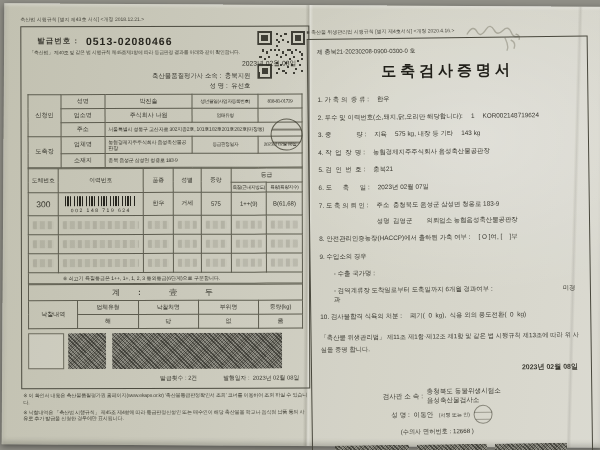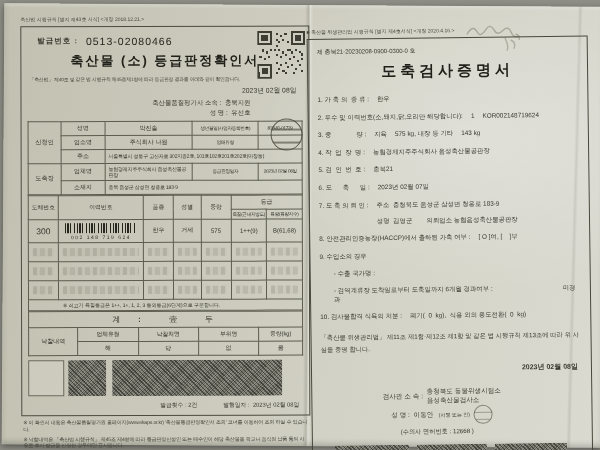--- a/index.html
+++ b/index.html
@@ -16,21 +16,21 @@
   .crease{position:absolute;right:26px;top:0;width:5px;height:100%;
     background:linear-gradient(90deg,transparent,rgba(90,88,76,.15),transparent);transform:rotate(1.2deg);}
   .doc{position:absolute;}
   .doc.left{left:16px;top:13px;width:289px;transform:rotate(-.5deg);transform-origin:left top;}
   .doc.right{left:311px;top:24px;width:281px;transform:rotate(-1.1deg);transform-origin:left bottom;}
   .formref{font-size:5px;color:#4a4940;margin-bottom:4px;white-space:nowrap;}
   .box{border:1px solid #4c4b40;padding:5px 6px 4px;position:relative;}
   
   .issue-row{display:flex;align-items:center;gap:8px;padding:3px 0 2px 10px;}
   .issue-row .lab{font-size:7.5px;font-weight:bold;letter-spacing:1px;}
-  .issue-row .val{font-size:10.5px;font-weight:normal;letter-spacing:1px;color:#26251e;}
+  .issue-row .val{font-size:10.5px;font-weight:bold;letter-spacing:1px;color:#26251e;}
   .qr{position:absolute;right:3px;top:4px;width:48px;height:48px;opacity:.88;}
   .ltitle{text-align:center;font-size:13px;font-weight:bold;letter-spacing:2px;color:#21201a;margin:3px 0 6px;}
   .intro{font-size:4.9px;color:#45443a;letter-spacing:-.2px;margin:0 2px 4px;}
   .ldate{text-align:right;font-size:6.8px;margin:3px 6px 2px;}
   .eval{font-size:6.4px;line-height:1.55;margin:1px 52px 3px 0;text-align:right;}
   .seal1{position:absolute;right:6px;top:92px;width:30px;height:30px;border:1.6px solid rgba(62,60,48,.78);
     border-radius:50%;background:
       repeating-linear-gradient(0deg,transparent 0 6px,rgba(62,60,48,.55) 6px 8px,transparent 8px 13px);}
   .seal2{display:inline-block;width:17px;height:17px;border:1.2px solid rgba(70,68,55,.55);border-radius:50%;
     vertical-align:middle;margin-left:4px;
@@ -147,21 +147,20 @@
               <rect x="18" y="18" width="1" height="1"></rect>
               <rect x="20" y="16" width="1" height="1"></rect>
           <rect x="9" y="20" width="1" height="1"></rect>
               <rect x="13" y="20" width="1" height="1"></rect>
               <rect x="17" y="20" width="1" height="1"></rect>
               <rect x="21" y="19" width="1" height="1"></rect>
               <rect x="15" y="9" width="1" height="1"></rect>
               <rect x="21" y="13" width="1" height="1"></rect>
         </g>
       </svg>
-      <div class="ltitle">축산물 (소) 등급판정확인서</div>
       <div class="intro">「축산법」 제40조 및 같은 법 시행규칙 제45조제1항에 따라 등급판정 결과를 아래와 같이 확인합니다.</div>
       <div class="ldate">2023년 02월 08일</div>
       <div class="eval">
         <div><span>축산물품질평가사 소속 :</span>&nbsp;&nbsp;<span>충북지원</span></div>
         <div><span>성 명 :</span>&nbsp;&nbsp;<span>유선호</span></div>
       </div>
       <div class="seal1"></div>
 
       <table class="t info">
         <colgroup>

